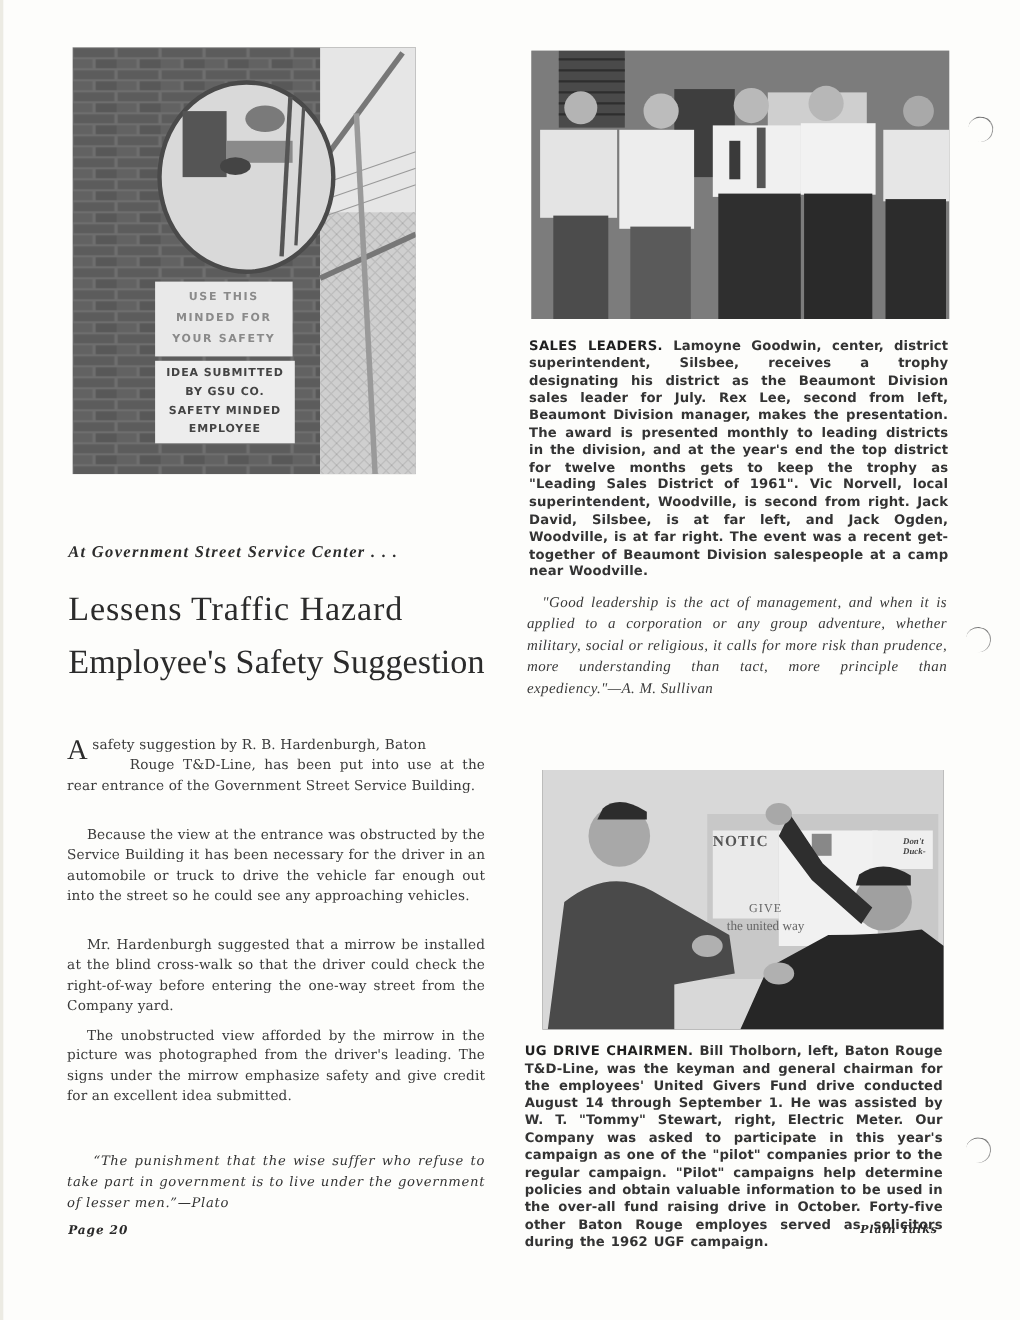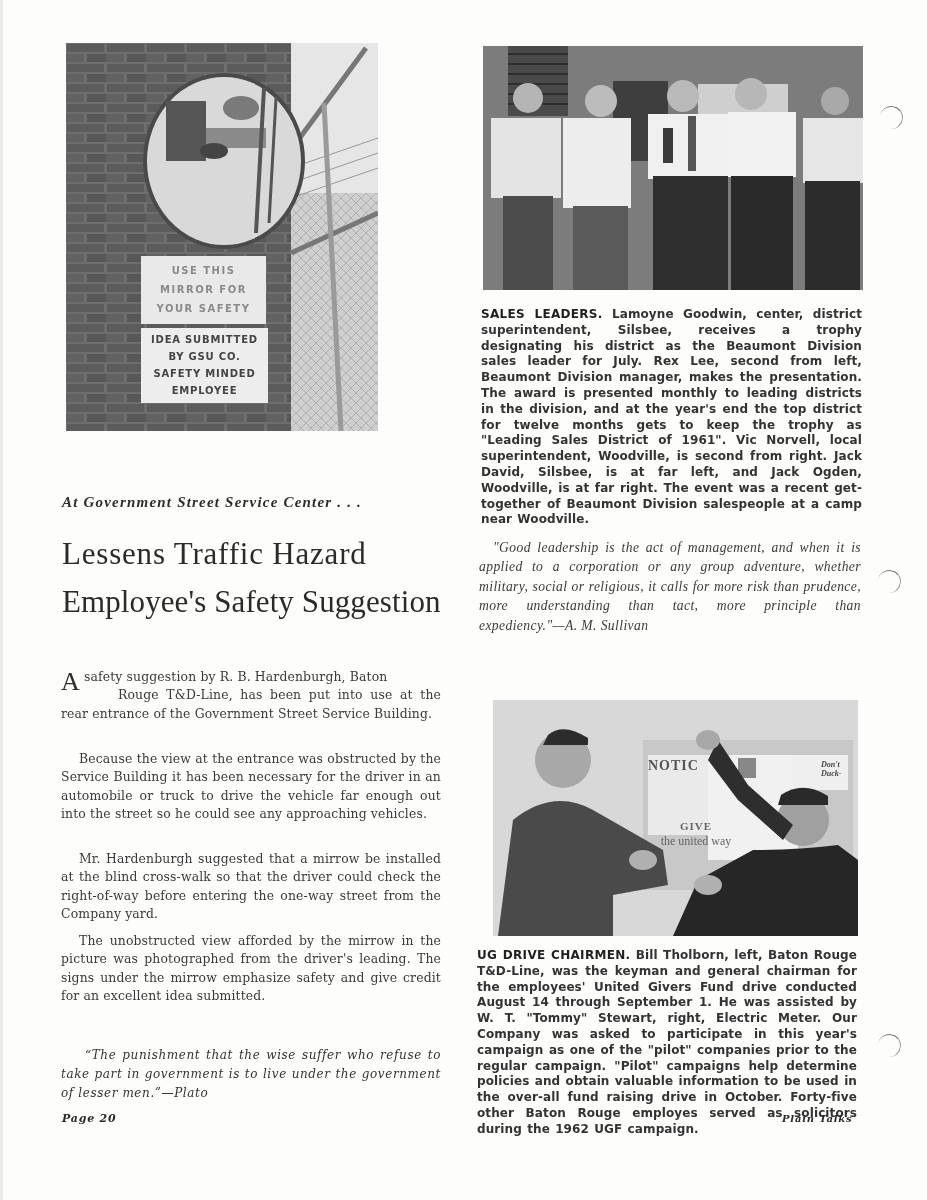--- a/index.html
+++ b/index.html
@@ -133,21 +133,21 @@
     <rect x="140" y="85" width="60" height="20" fill="#8a8a8a"></rect>
     <ellipse cx="148" cy="108" rx="14" ry="8" fill="#444"></ellipse>
     <ellipse cx="175" cy="65" rx="18" ry="12" fill="#7a7a7a"></ellipse>
     <line x1="198" y1="45" x2="190" y2="190" stroke="#555" stroke-width="4"></line>
     <line x1="210" y1="55" x2="203" y2="180" stroke="#555" stroke-width="3"></line>
     <rect x="75" y="213" width="125" height="68" fill="#e9e9e9"></rect>
     <rect x="75" y="285" width="127" height="75" fill="#ededed"></rect>
   </svg>
   <div class="abs" style="left:75px;top:218px;width:125px;text-align:center;font-family:'DejaVu Sans',sans-serif;font-size:10px;line-height:19px;letter-spacing:1.5px;color:#8a8a8a;font-weight:bold;">
     <div>USE THIS</div>
-    <div>MIRROR FOR</div>
+    <div>MINDED FOR</div>
     <div>YOUR SAFETY</div>
   </div>
   <div class="abs" style="left:75px;top:288px;width:127px;text-align:center;font-family:'DejaVu Sans',sans-serif;font-size:10px;line-height:17px;letter-spacing:0.8px;color:#444;font-weight:bold;">
     <div>IDEA SUBMITTED</div>
     <div>BY GSU CO.</div>
     <div>SAFETY MINDED</div>
     <div>EMPLOYEE</div>
   </div>
 </div>
 
@@ -242,21 +242,21 @@
     <ellipse cx="150" cy="160" rx="14" ry="10" fill="#b0b0b0"></ellipse>
 
     <circle cx="310" cy="120" r="26" fill="#a0a0a0"></circle>
     <path d="M288 95 Q310 80 335 96 L335 105 L285 105 Z" fill="#2a2a2a"></path>
     <path d="M180 236 L205 180 L260 150 Q305 150 345 145 L365 160 L365 236 Z" fill="#262626"></path>
     <path d="M225 40 L255 85 L300 125 L290 140 L245 100 L215 60 Z" fill="#2e2e2e"></path>
     <ellipse cx="215" cy="40" rx="12" ry="10" fill="#a8a8a8"></ellipse>
     <ellipse cx="215" cy="185" rx="14" ry="10" fill="#b0b0b0"></ellipse>
   </svg>
   <div class="abs" style="left:155px;top:58px;font-family:'Liberation Serif',serif;font-weight:bold;font-size:14px;letter-spacing:1px;color:#555;">NOTIC</div>
-  <div class="abs" style="left:168px;top:120px;width:70px;text-align:center;font-family:'Liberation Serif',serif;font-weight:bold;font-size:11px;color:#666;letter-spacing:1px;">GIVE</div>
+  <div class="abs" style="left:168px;top:120px;width:70px;text-align:center;font-family:'Liberation Serif',serif;font-weight:normal;font-size:11px;color:#666;letter-spacing:1px;">GIVE</div>
   <div class="abs" style="left:160px;top:134px;width:86px;text-align:center;font-family:'Liberation Serif',serif;font-size:12px;color:#666;">the united way</div>
   <div class="abs" style="left:296px;top:60px;font-family:'Liberation Serif',serif;font-style:italic;font-weight:bold;font-size:8px;color:#444;margin-left:32px;">Don't Duck-</div>
 </div>
 
 <div id="caption-ug" class="caption">
   <span class="lead">UG DRIVE CHAIRMEN.</span>
   <span>Bill Tholborn, left, Baton Rouge T&amp;D-Line, was the keyman and general chairman for the employees' United Givers Fund drive conducted August 14 through September 1. He was assisted by W. T. "Tommy" Stewart, right, Electric Meter. Our Company was asked to participate in this year's campaign as one of the "pilot" companies prior to the regular campaign. "Pilot" campaigns help determine policies and obtain valuable information to be used in the over-all fund raising drive in October. Forty-five other Baton Rouge employes served as solicitors during the 1962 UGF campaign.</span>
 </div>
 
 <div id="page-number" class="abs">Page 20</div>

